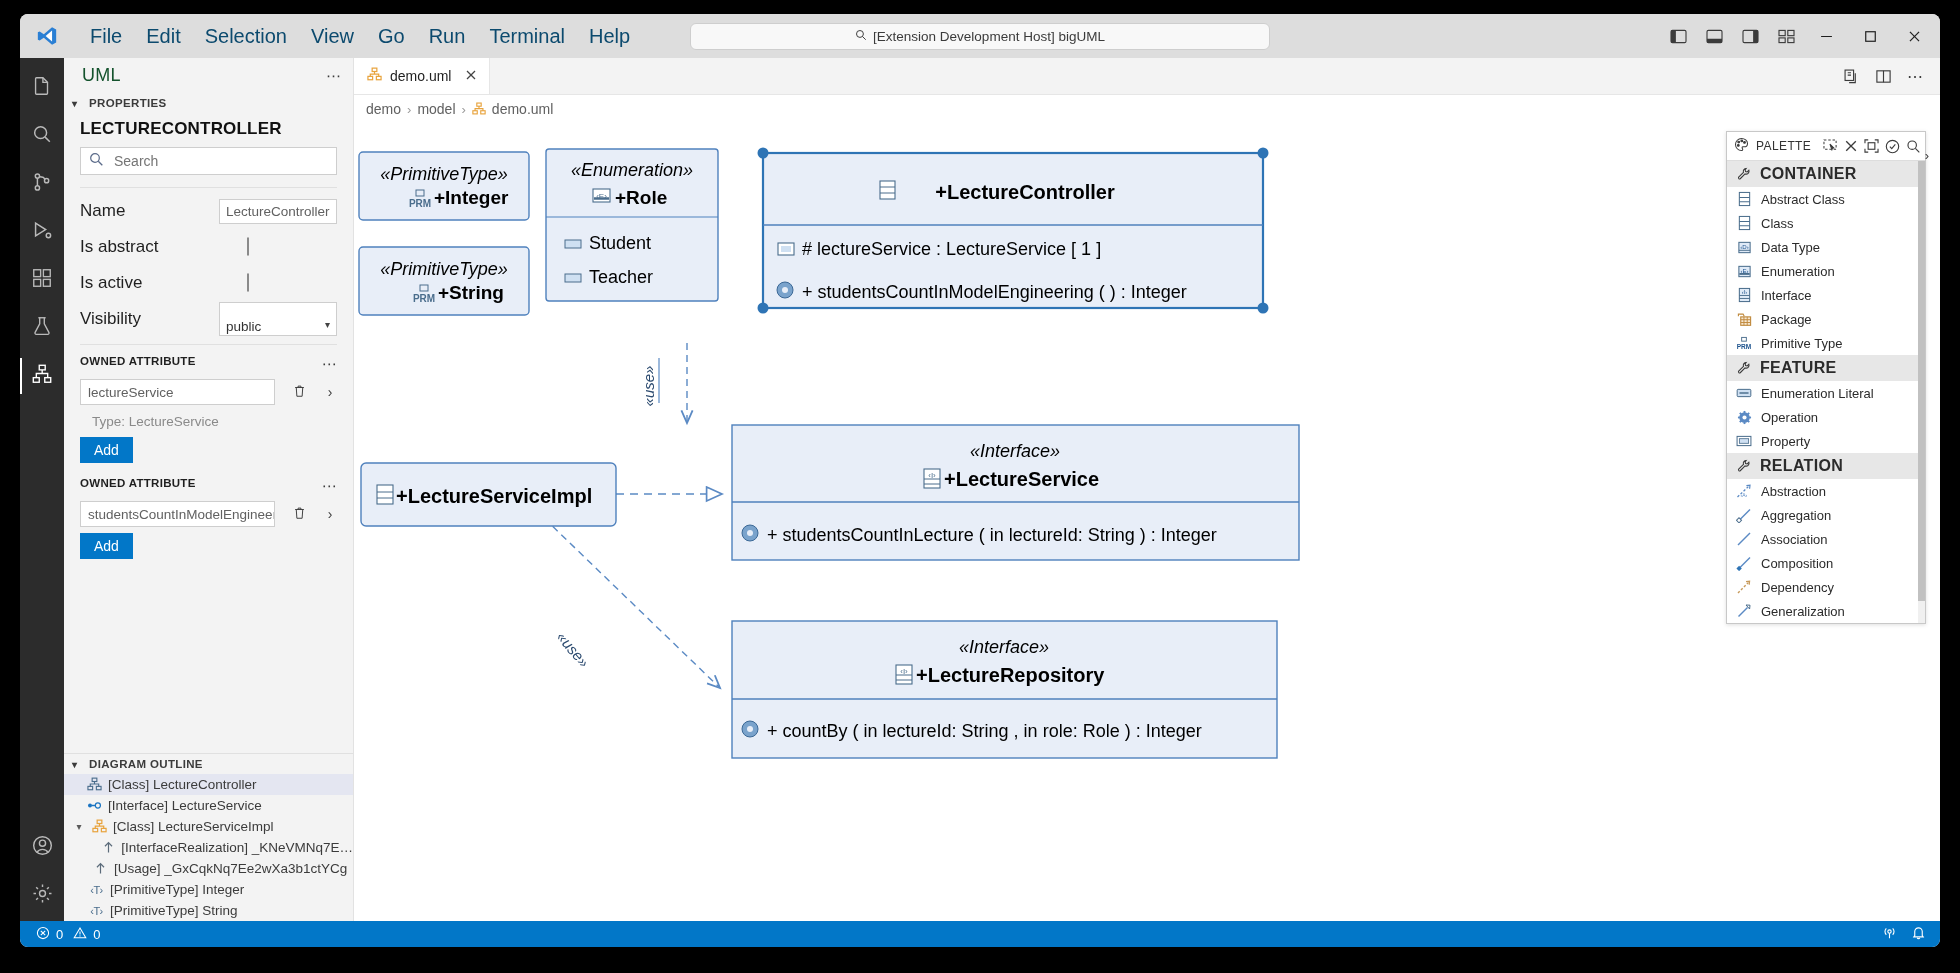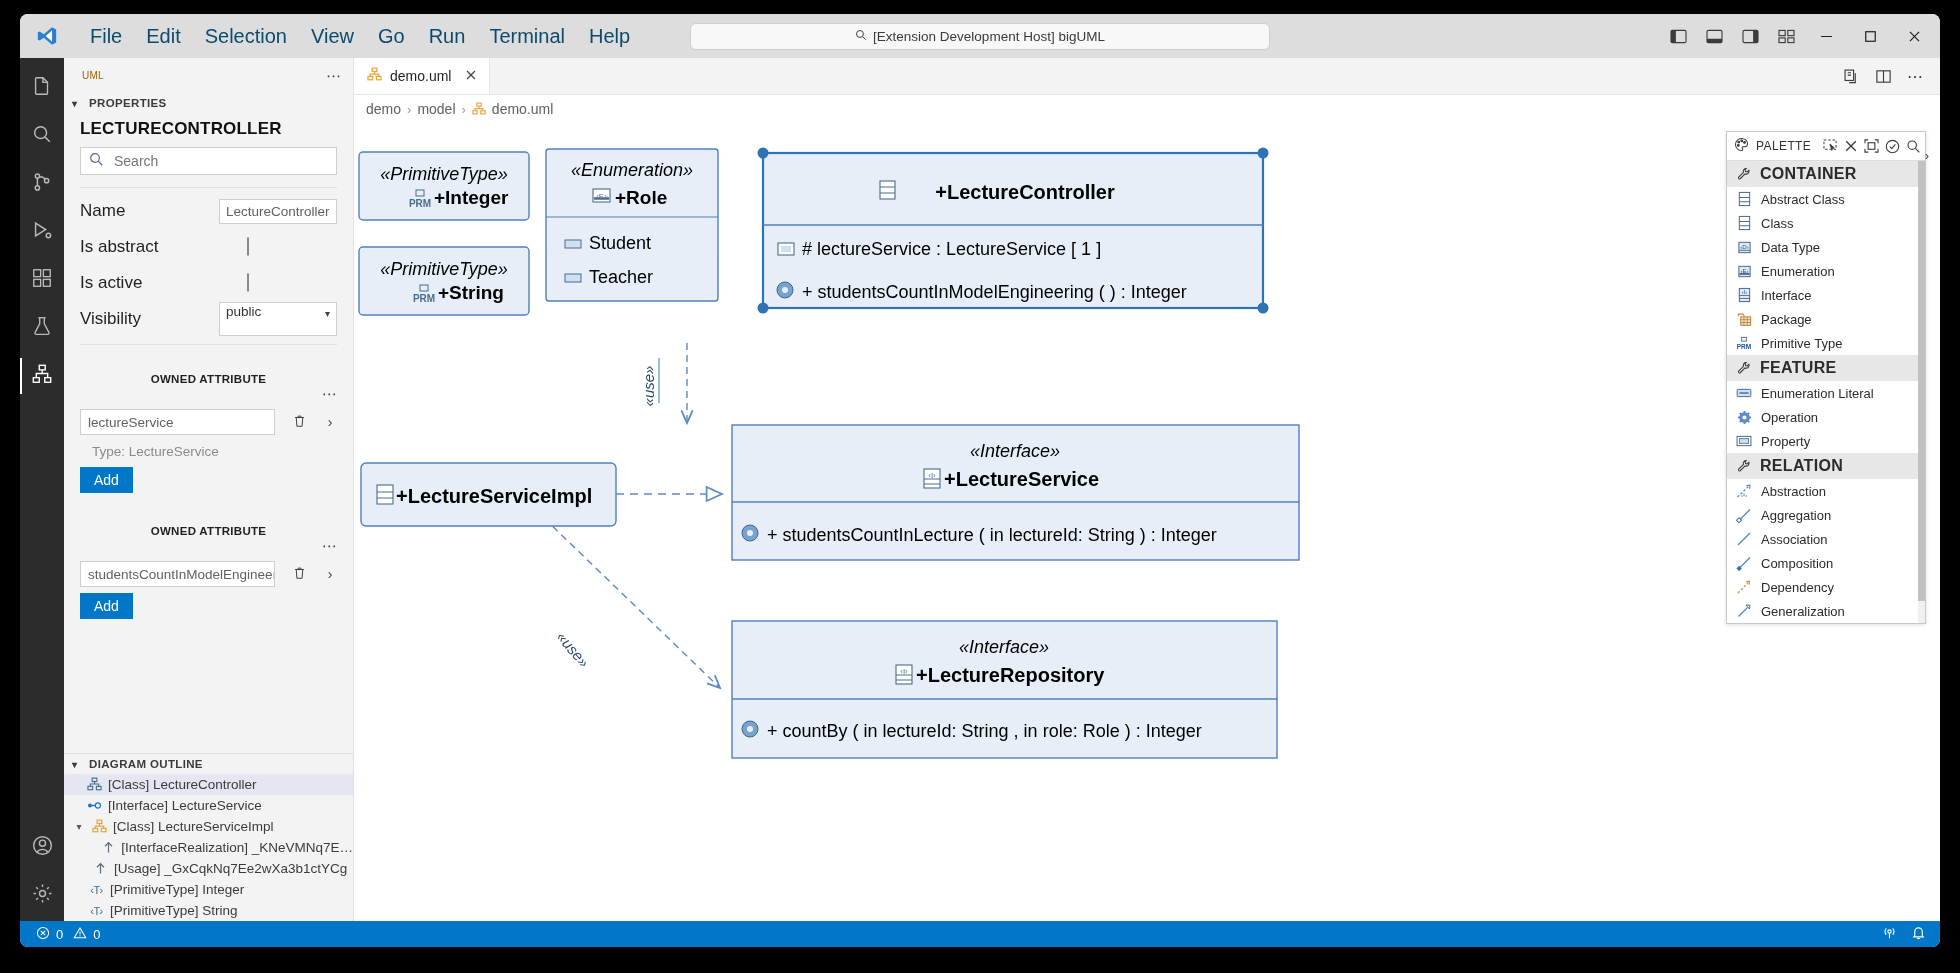--- a/index.html
+++ b/index.html
@@ -110,21 +110,21 @@
     display: flex; flex-direction: column;
     flex: none;
     min-height: 0;
   }
   .sb-header {
     height: 35px;
     display: flex; align-items: center;
     padding: 0 12px 0 18px;
     flex:none;
   }
-  .sb-title { font-size: 10px; color: #a16207; letter-spacing: .2px; }
+  .sb-title { font-size: 18px; color: #14532d; letter-spacing: .2px; }
   .sb-dots { margin-left:auto; color:#3b3b3b; font-size:15px; cursor:default; }
   .section-head {
     display: flex; align-items: center;
     gap: 5px;
     padding: 4px 10px 4px 8px;
     font-size: 11.5px; font-weight: bold;
     color: #3b3b3b; letter-spacing: .35px;
     cursor: default;
     flex:none;
   }
@@ -174,29 +174,28 @@
     width: 19px; height: 19px;
     border: 1px solid #8a8a8a; border-radius: 3px;
     background: #fff;
     margin-right: 88px;
   }
   .select {
     width: 118px; height: 26px;
     border: 1px solid #cecece; background: #fff;
     font-size: 13.5px; color: #333;
     padding: 16px 6px;
-    display:flex; align-items:flex-end;
+    display:flex; align-items:flex-start;
   }
   .select .cv { margin-left:auto; font-size: 10px; color:#444; }
   .sub-head {
-    display:flex; align-items:center;
+    display:flex; 
     font-size: 11.5px; font-weight: bold; color:#1f1f1f;
     letter-spacing: .3px;
-    margin: 28px 0 6px 0;
-    flex-direction: column;
+    margin: 10px 0 6px 0;
   }
   .sub-head .dots { margin-left:auto; font-size:15px; color:#3b3b3b; font-weight:normal; }
   .row-input {
     display:flex; align-items:center; gap: 17px;
   }
   .row-input .ti {
     flex: 1;
     height: 26px;
     border: 1px solid #cecece; background:#fff;
     font-size: 13.5px; color:#616161;

